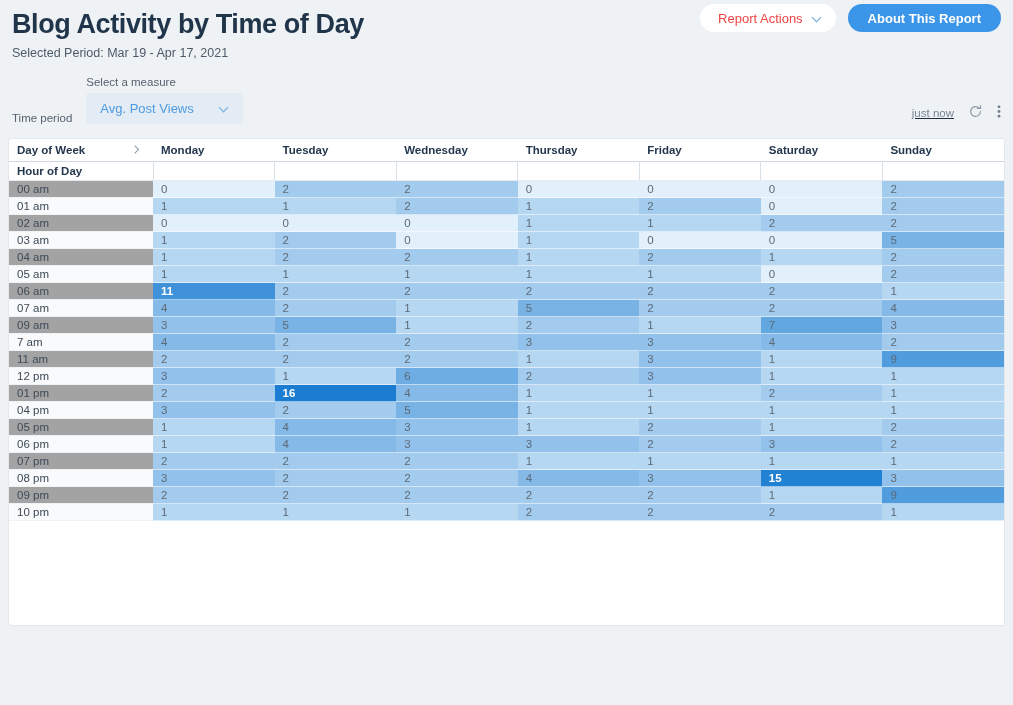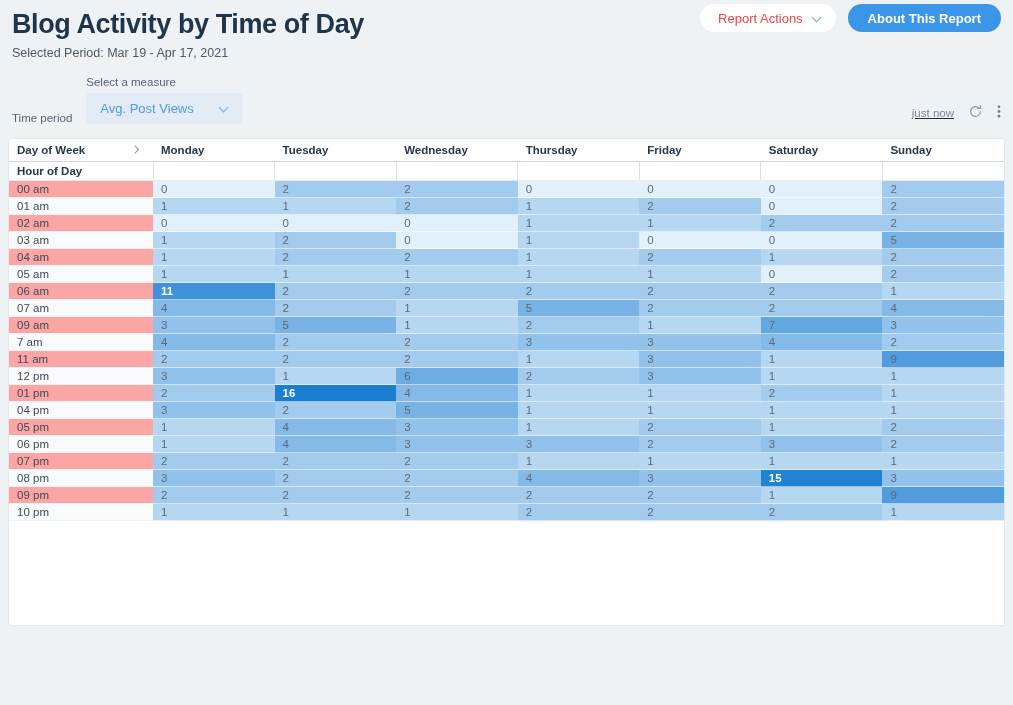--- a/index.html
+++ b/index.html
@@ -102,21 +102,21 @@
     width: 7px; height: 7px;
   }
   .dow-chevron::after {
     content: ""; position: absolute; left: 0; top: 0;
     width: 5px; height: 5px; border-right: 1.4px solid #8b99a7;
     border-top: 1.4px solid #8b99a7; transform: rotate(45deg);
   }
 
   tbody td { padding: 2px 8px; height: 16.8px; color: #5d6a77; }
   tbody td.hour {
-    color: #3d4a57; background: #fca5a5;
+    color: #3d4a57; background: #a3a3a3;
     border-bottom: 1px solid #f0f3f6;
   }
   tbody tr:nth-child(even) td.hour { background: #f8fafc; }
   tbody td.cell { border-bottom: 1px solid rgba(255,255,255,0.55); }
   tbody td.cell.dark { color: #ffffff; font-weight: bold; }
 
   col.hourcol { width: 144px; }
 </style>
 </head>
 <body>

